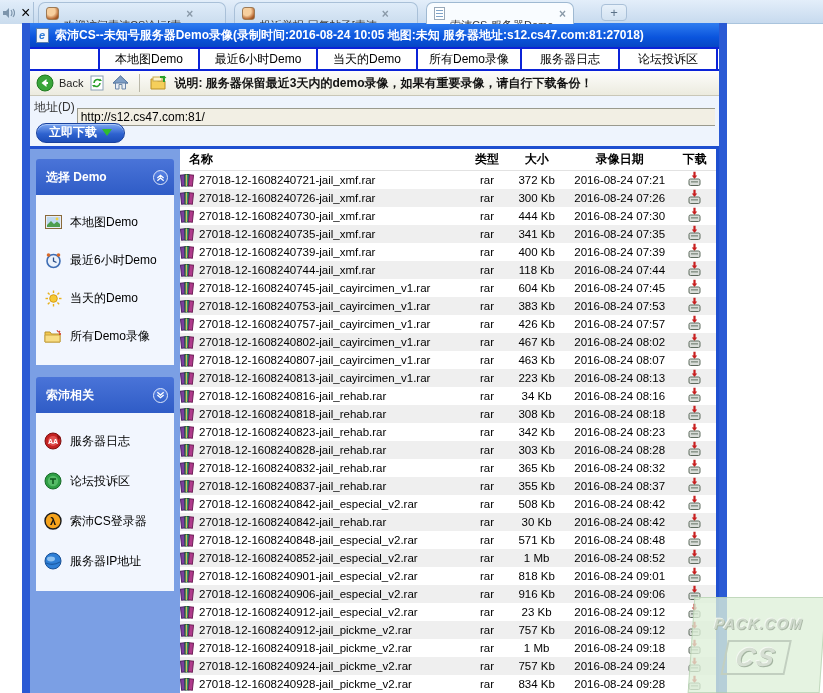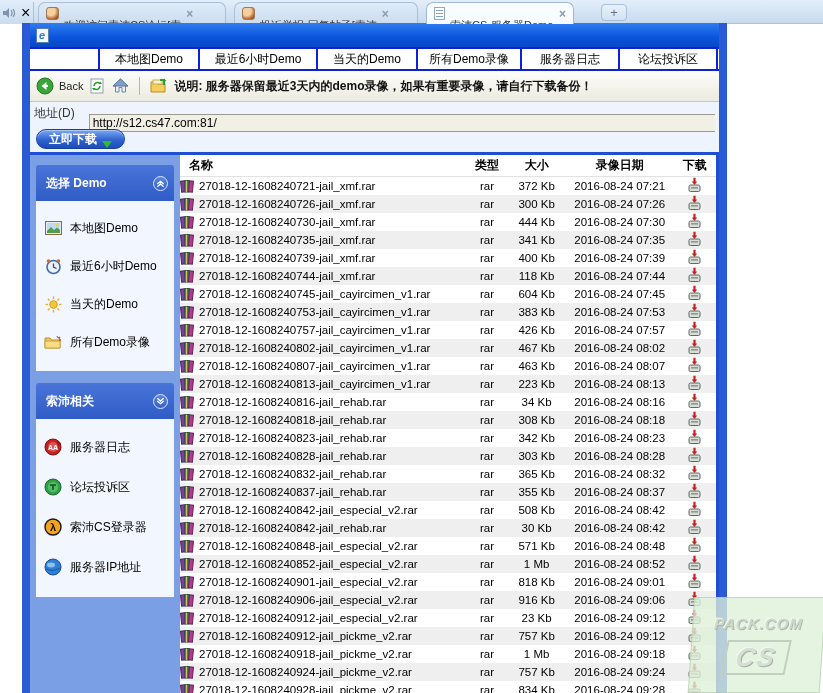--- a/index.html
+++ b/index.html
@@ -39,34 +39,34 @@
   .ie-ico:before { content:"e"; position:absolute; left:2px; top:0px; font-size:11px; font-weight:bold;
                    color:#2e7ad6; font-style:italic; }
 
   .menubar { height:24px; background:#fff; display:flex; border-top:2px solid #0b23d8;
              border-bottom:2px solid #0b23d8; }
   .menucell { border-right:2px solid #0b23d8; display:flex; align-items:center; justify-content:center;
               font-size:12px; color:#000; }
   .menucell.first { width:70px; }
   .menucell.fill { flex:1; border-right:none; }
 
-  .toolbar { height:31px; background:linear-gradient(#fdfdfb,#ecebdf); display:flex; align-items:center;
+  .toolbar { height:25px; background:linear-gradient(#fdfdfb,#ecebdf); display:flex; align-items:center;
              gap:7px; padding:0 6px; border-bottom:1px solid #c9c7b8; }
   .toolbar .back-label { font-size:11px; color:#222; margin-left:-2px; }
   .tsep { width:1px; height:18px; background:#b9b7a8; margin:0 3px; }
   .note-text { font-size:12px; font-weight:bold; color:#111; white-space:nowrap; }
 
-  .addrrow { height:23px; background:#eef4fd; display:flex; align-items:center; padding:0 4px; gap:14px; }
+  .addrrow { height:23px; background:#eef4fd; display:flex; align-items:center; padding:0 4px; gap:2px; }
   .addrrow label { font-size:12px; color:#333; flex:0 0 auto; }
   .addrrow input { flex:1; height:18px; border:1px solid #9a9a8e; border-right:none; background:#f2efe4;
                    font-size:12px; color:#000; padding:0 3px; font-family:"Liberation Sans",sans-serif;margin-top:18px; }
   .btnrow { height:27px; background:#eef4fd; display:flex; align-items:center; padding:0 6px; }
   .dl-btn { height:20px; padding:0 12px; border-radius:11px; border:1px solid #17409e;
             background:linear-gradient(#7fa9f2,#2e62cf 55%,#1c4db8); color:#fff; font-weight:bold;
-            font-size:12px; display:flex; align-items:flex-end; gap:5px; box-shadow:inset 0 1px 0 #a9c6f7; }
+            font-size:12px; display:flex; align-items:center; gap:5px; box-shadow:inset 0 1px 0 #a9c6f7; }
   .dl-arrow { width:0; height:0; border-left:5px solid transparent; border-right:5px solid transparent;
               border-top:7px solid #2fbb2f; }
 
   .mainarea { position:relative; height:566px; border-top:3px solid #1e4fd0; display:flex; background:#fff; }
 
   
   .sidebar { width:150px; background:#7b9fe4; padding:10px 6px 0 6px; flex:0 0 auto; }
   .panel { margin-bottom:12px; }
   .panel-head { height:36px; background:linear-gradient(#4a74d8,#2f5cc6); color:#fff; font-weight:bold;
                 font-size:12px; display:flex; align-items:center; justify-content:space-between;
@@ -133,20 +133,21 @@
     <span class="close">×</span>
   </div>
 
   <div class="newtab">+</div>
 </div>
 
 <div class="window">
 
   <div class="titlebar">
     <span class="ie-ico"></span>
+    <span>索沛CS--未知号服务器Demo录像(录制时间:2016-08-24 10:05 地图:未知 服务器地址:s12.cs47.com:81:27018)</span>
   </div>
 
   <div class="menubar">
     <div class="menucell first"></div>
     <div class="menucell" style="width:100px">本地图Demo</div>
     <div class="menucell" style="width:118px">最近6小时Demo</div>
     <div class="menucell" style="width:100px">当天的Demo</div>
     <div class="menucell" style="width:104px">所有Demo录像</div>
     <div class="menucell" style="width:98px">服务器日志</div>
     <div class="menucell" style="width:98px">论坛投诉区</div>

